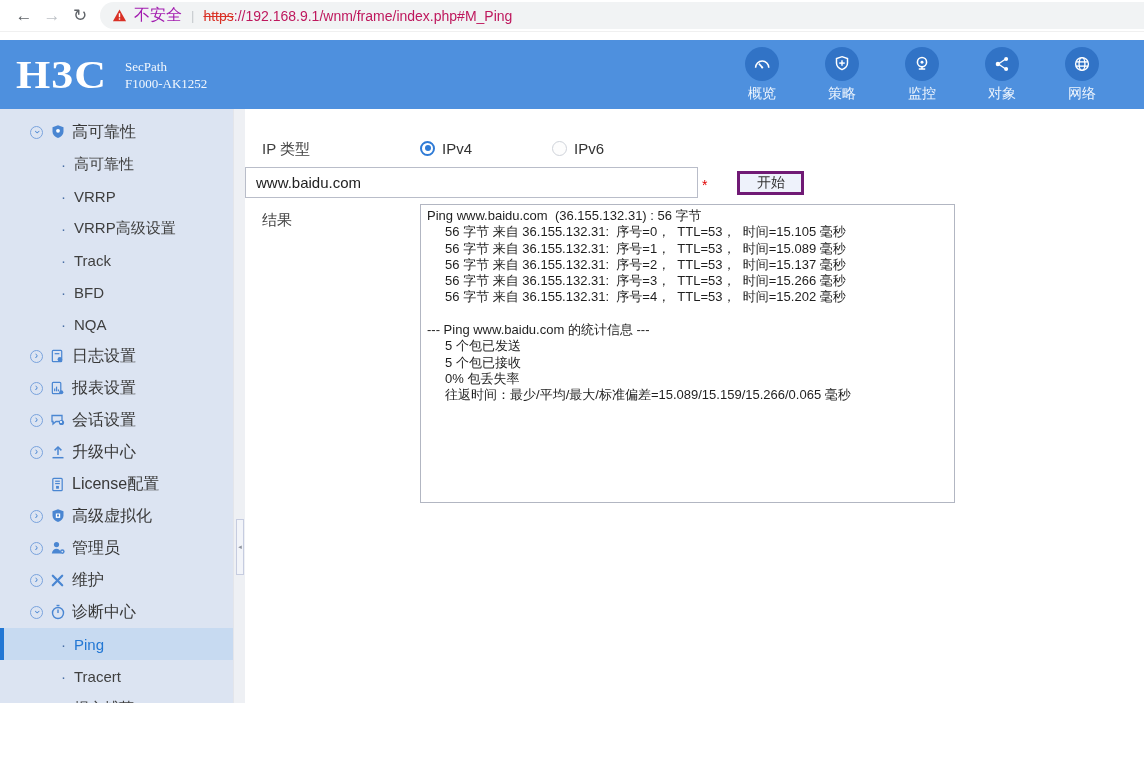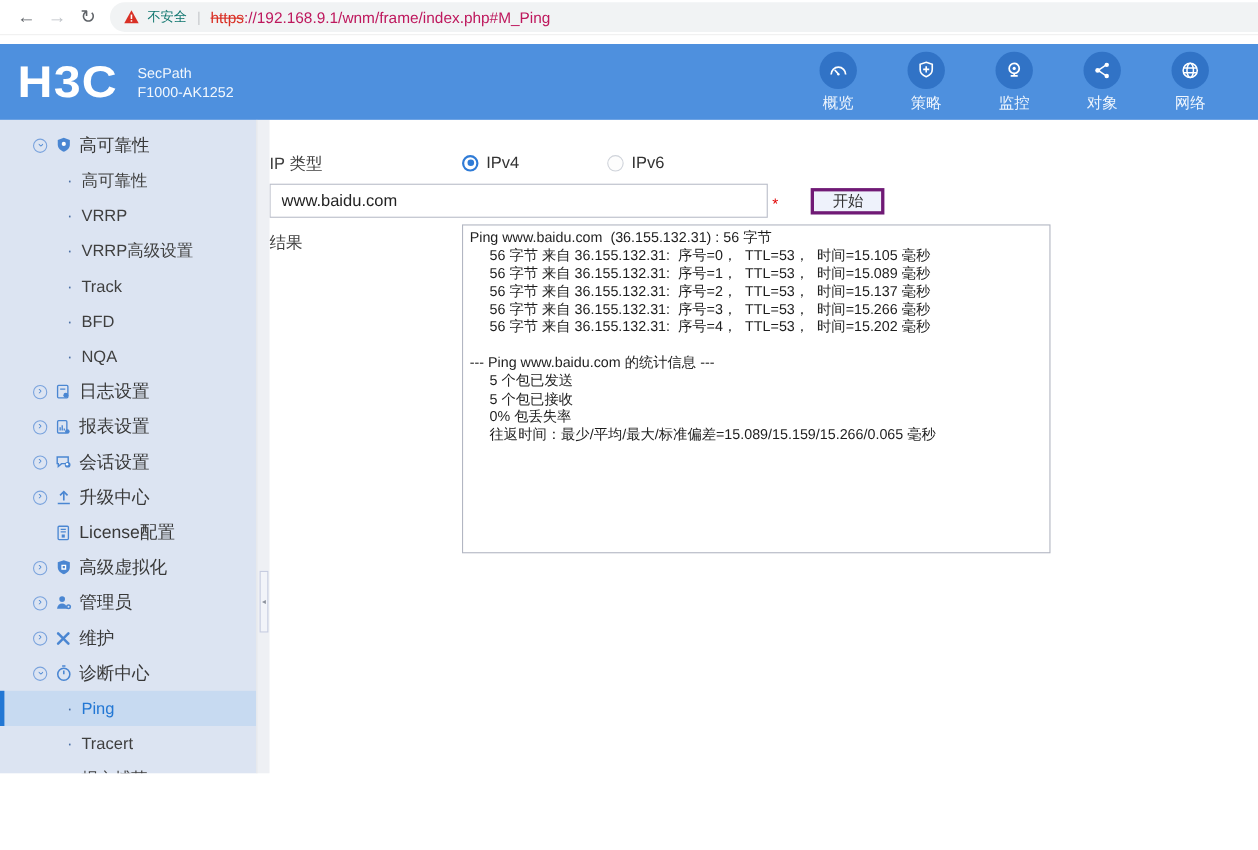--- a/index.html
+++ b/index.html
@@ -5,29 +5,29 @@
   * { margin:0; padding:0; box-sizing:border-box; }
   html,body { font-family:"Liberation Sans","DejaVu Sans",sans-serif; }
   .screen { width:1144px; height:773px; background:#fff; overflow:hidden; position:relative; }
 
   
   .browser-bar { height:31px; background:#fff; display:flex; align-items:center; padding-left:10px; }
   .nav-btn { font-size:17px; color:#5f6368; width:28px; text-align:center; cursor:pointer; }
   .nav-btn.disabled { color:#bdc1c6; }
   .address-pill { flex:1; height:27px; background:#f1f3f4; border-radius:14px 0 0 14px; margin-left:6px; display:flex; align-items:center; padding:0 12px; gap:7px; font-size:14px; }
   .warn-tri { display:flex; align-items:center; }
-  .insecure { color:#0f766e; font-size:12px; }
+  .insecure { color:#a21caf; font-size:16px; }
   .addr-div { color:#c6c9cc; font-size:13px; padding:0 2px; }
   .https-strike { color:#d93025; text-decoration:line-through; }
   .url-rest { color:#be185d; }
   .chrome-gap { height:9px; background:#fff; border-top:1px solid #f0f0f0; }
 
   
   .app-header { height:69px; background:#4e90de; display:flex; justify-content:space-between; }
-  .brand { display:flex; align-items:center; padding-left:16px; gap:18px; }
+  .brand { display:flex; align-items:center; padding-left:16px; gap:18px;font-family:Liberation Serif, serif; }
   .logo { font-size:44px; font-weight:800; color:#fff; letter-spacing:1px; line-height:1; transform:scaleY(.92); }
   .product { color:#f2f7fd; font-size:13px; line-height:17px; }
   .top-nav { display:flex; height:100%; margin-right:22px; }
   .nav-tab { width:80px; display:flex; flex-direction:column; align-items:center; justify-content:center; gap:4px; cursor:pointer; }
   .nav-tab.active { background:#3b7ecd; }
   .nav-circle { width:34px; height:34px; border-radius:50%; background:#3173c6; display:flex; align-items:center; justify-content:center; }
   .nav-tab.active .nav-circle { background:#2b6ab9; }
   .nav-label { font-size:14px; color:#eef5fd; }
 
   
@@ -42,21 +42,21 @@
   .chev { width:13px; height:13px; border:1px solid #7aa3dd; border-radius:50%; display:flex; align-items:center; justify-content:center; font-size:10px; color:#4a86d2; line-height:1; flex-shrink:0; }
   .chev.down span { display:block; transform:rotate(90deg); }
   .micon { width:17px; height:17px; flex-shrink:0; display:flex; align-items:center; justify-content:center; }
 
   .scroll-strip { width:12px; background:#eef0f4; border-left:1px solid #e3e5ea; position:relative; flex-shrink:0; }
   .collapse-handle { position:absolute; top:410px; left:2px; width:8px; height:56px; border:1px solid #c6cce0; background:#f2f4f9; display:flex; align-items:center; justify-content:center; font-size:7px; color:#8c919c; cursor:pointer; }
 
   
   .main { flex:1; background:#fff; padding-top:24px; }
   .form-row { display:flex; }
-  .form-label { width:175px; font-size:15px; color:#404040; padding-top:7px; flex-shrink:0; }
+  .form-label { width:175px; padding-left:17px; font-size:15px; color:#404040; padding-top:7px; flex-shrink:0; }
   .radio-group { display:flex; align-items:center; height:30px; }
   .radio { width:15px; height:15px; border-radius:50%; position:relative; flex-shrink:0; cursor:pointer; }
   .radio.checked { border:2px solid #2f7bd6; background:#fff; }
   .radio.checked::after { content:""; position:absolute; left:2.5px; top:2.5px; width:6px; height:6px; border-radius:50%; background:#2f7bd6; }
   .radio.unchecked { border:1px solid #cfd3da; background:#fdfdfd; }
   .radio-label { font-size:15px; color:#333; margin-left:7px; }
   .radio-spacer { width:80px; }
   .row2 { margin-top:4px; }
   .text-input { width:453px; height:31px; border:1px solid #b9bdc9; padding:0 10px; font-size:15px; color:#222; outline:none; }
   .required { color:#e00000; margin:10px 0 0 4px; font-size:14px; }

